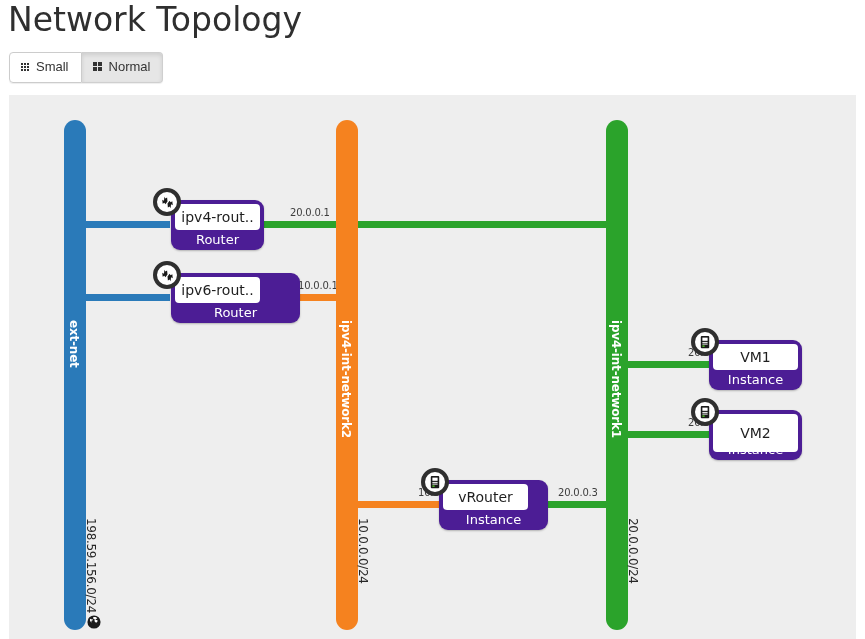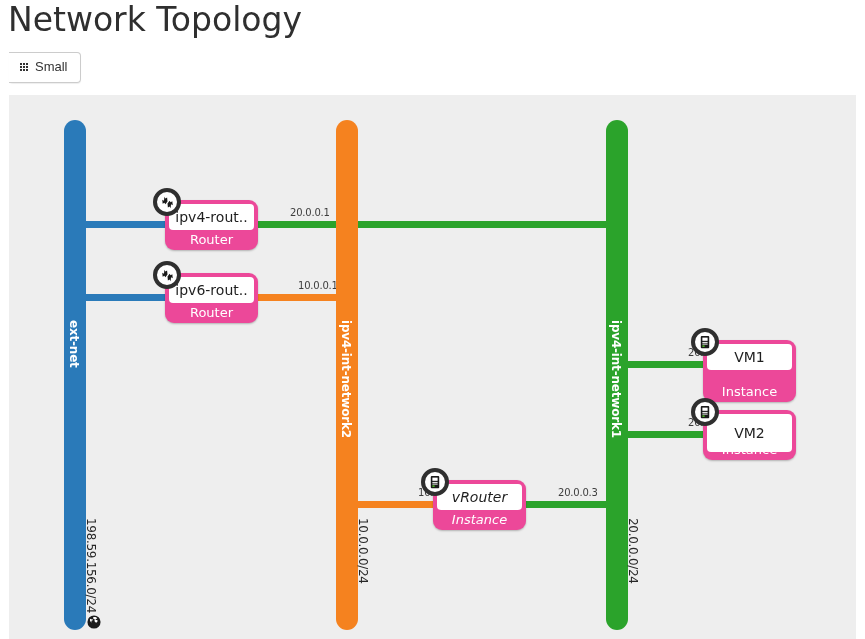--- a/index.html
+++ b/index.html
@@ -154,23 +154,24 @@
     font-size: 10px;
     color: #3d3d3d;
     white-space: nowrap;
     letter-spacing: -0.2px;
     margin-left: 29px;
   }
 
   
   .node {
     position: absolute;
-    background: #ec4899;
+    background: #4c1d95;
     border-radius: 9px;
     box-shadow: 0 1px 2px rgba(0,0,0,0.25);
+    margin-left: 6px;
   }
   .node-name {
     position: absolute;
     left: 4px;
     top: 4px;
     background: #ffffff;
     border-radius: 4px;
     display: flex;
     align-items: center;
     justify-content: center;
@@ -213,20 +214,27 @@
   <div id="toolbar">
 
     <div class="btn-group">
       <button class="btn">
         <span class="grid-icon grid3">
           <span class="grid-row"><i></i><i></i><i></i></span>
           <span class="grid-row"><i></i><i></i><i></i></span>
           <span class="grid-row"><i></i><i></i><i></i></span>
         </span>
         <span>Small</span>
+      </button>
+      <button class="btn active">
+        <span class="grid-icon grid2">
+          <span class="grid-row"><i></i><i></i></span>
+          <span class="grid-row"><i></i><i></i></span>
+        </span>
+        <span>Normal</span>
       </button>
     </div>
 
 
   </div>
 
   <div id="topology-canvas">
       <div class="link" style="left: 66px; top: 126px; width: 95px; background: rgb(42, 122, 185);"></div>
       <div class="link" style="left: 66px; top: 199px; width: 95px; background: rgb(42, 122, 185);"></div>
       <div class="link" style="left: 244px; top: 126px; width: 370px; background: rgb(43, 163, 43);"></div>
@@ -257,31 +265,31 @@
       <div class="node" style="left: 156px; top: 105px; width: 93px; height: 50px;">
         <div class="node-name" style="width: 85px; height: 26px;">ipv4-rout..</div>
         <div class="node-type">Router</div>
       </div>
       <div class="node-icon" style="left: 144px; top: 93px;">
         <svg width="15" height="15" viewBox="0 0 16 16">
           <path fill="#1a1a1a" d="M7.2 7.2 3.9 4.5 3.4 6.6 1.4 6.1l2.7 3.3-2.1.5 3.3 2.7.5-2.1 2 .5z" transform="rotate(45 8 8)"></path>
           <path fill="#1a1a1a" d="M8.8 8.8l3.3 2.7.5-2.1 2 .5-2.7-3.3 2.1-.5-3.3-2.7-.5 2.1-2-.5z" transform="rotate(45 8 8)"></path>
         </svg>
       </div>
-      <div class="node" style="left: 156px; top: 178px; width: 93px; height: 50px;">
+      <div class="node" style="left: 156px; top: 178px; width: 93px; height: 50px; padding-left: 36px;">
         <div class="node-name" style="width: 85px; height: 26px;">ipv6-rout..</div>
         <div class="node-type">Router</div>
       </div>
       <div class="node-icon" style="left: 144px; top: 166px;">
         <svg width="15" height="15" viewBox="0 0 16 16">
           <path fill="#1a1a1a" d="M7.2 7.2 3.9 4.5 3.4 6.6 1.4 6.1l2.7 3.3-2.1.5 3.3 2.7.5-2.1 2 .5z" transform="rotate(45 8 8)"></path>
           <path fill="#1a1a1a" d="M8.8 8.8l3.3 2.7.5-2.1 2 .5-2.7-3.3 2.1-.5-3.3-2.7-.5 2.1-2-.5z" transform="rotate(45 8 8)"></path>
         </svg>
       </div>
-      <div class="node" style="left: 694px; top: 245px; width: 93px; height: 62px;">
+      <div class="node" style="left: 694px; top: 245px; width: 93px; height: 50px;">
         <div class="node-name" style="width: 85px; height: 26px;">VM1</div>
         <div class="node-type">Instance</div>
       </div>
       <div class="node-icon" style="left: 682px; top: 233px;">
         <svg width="14" height="15" viewBox="0 0 14 16">
           <rect x="2.5" y="1" width="9" height="13" rx="1" fill="#1a1a1a"></rect>
           <rect x="4.2" y="2.8" width="5.6" height="3.4" fill="#ffffff"></rect>
           <rect x="4.2" y="7.4" width="5.6" height="1" fill="#ffffff"></rect>
           <rect x="4.2" y="9.2" width="5.6" height="1" fill="#ffffff"></rect>
           <rect x="4.2" y="11" width="2.4" height="1.8" fill="#4caf27"></rect>
@@ -293,21 +301,21 @@
       </div>
       <div class="node-icon" style="left: 682px; top: 303px;">
         <svg width="14" height="15" viewBox="0 0 14 16">
           <rect x="2.5" y="1" width="9" height="13" rx="1" fill="#1a1a1a"></rect>
           <rect x="4.2" y="2.8" width="5.6" height="3.4" fill="#ffffff"></rect>
           <rect x="4.2" y="7.4" width="5.6" height="1" fill="#ffffff"></rect>
           <rect x="4.2" y="9.2" width="5.6" height="1" fill="#ffffff"></rect>
           <rect x="4.2" y="11" width="2.4" height="1.8" fill="#4caf27"></rect>
         </svg>
       </div>
-      <div class="node" style="left: 424px; top: 385px; width: 93px; height: 50px; font-style: italic;">
+      <div class="node" style="left: 424px; top: 385px; width: 109px; height: 50px;">
         <div class="node-name" style="width: 85px; height: 26px;">vRouter</div>
         <div class="node-type">Instance</div>
       </div>
       <div class="node-icon" style="left: 412px; top: 373px;">
         <svg width="14" height="15" viewBox="0 0 14 16">
           <rect x="2.5" y="1" width="9" height="13" rx="1" fill="#1a1a1a"></rect>
           <rect x="4.2" y="2.8" width="5.6" height="3.4" fill="#ffffff"></rect>
           <rect x="4.2" y="7.4" width="5.6" height="1" fill="#ffffff"></rect>
           <rect x="4.2" y="9.2" width="5.6" height="1" fill="#ffffff"></rect>
           <rect x="4.2" y="11" width="2.4" height="1.8" fill="#4caf27"></rect>

